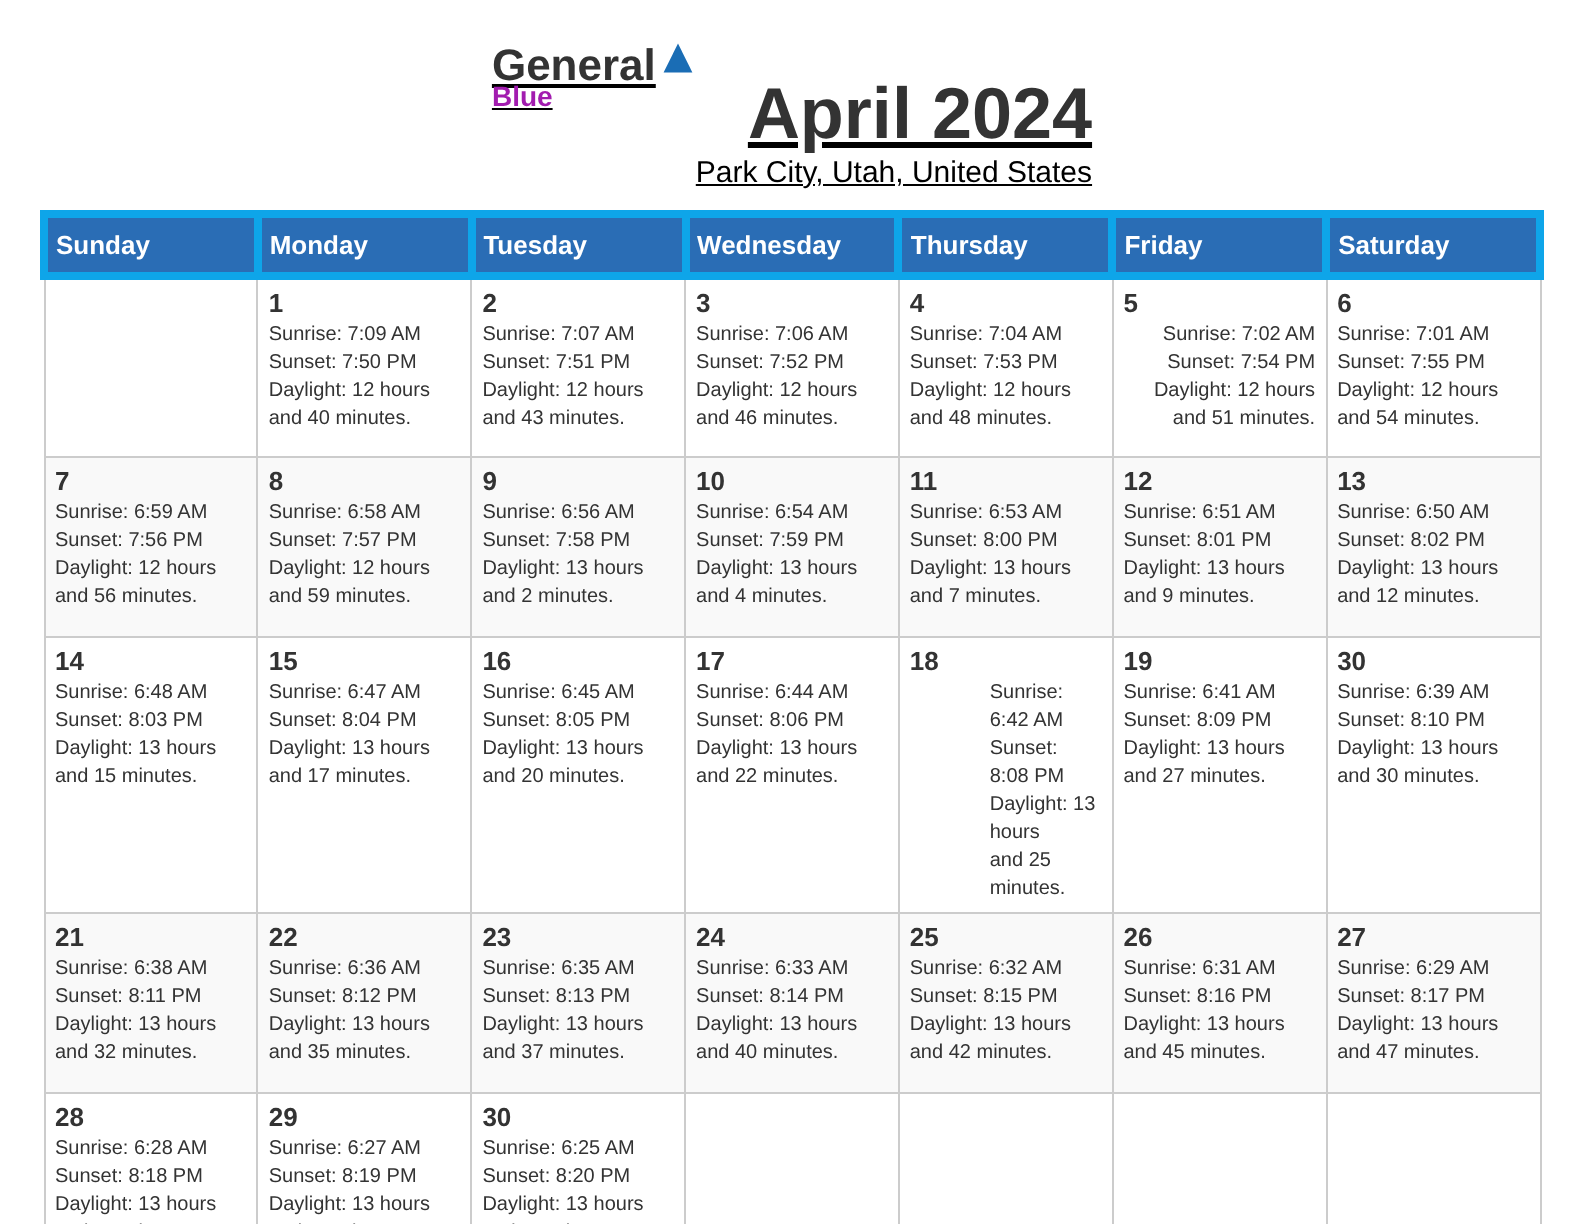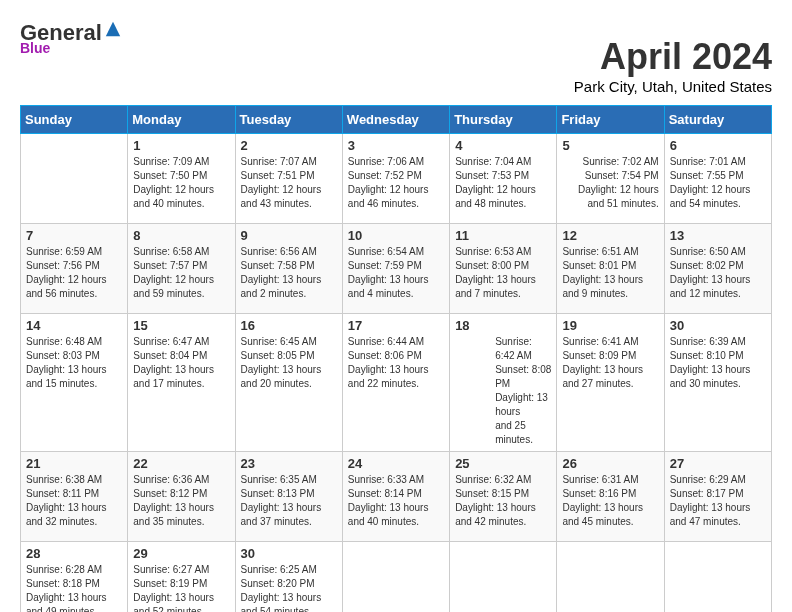--- a/index.html
+++ b/index.html
@@ -5,23 +5,24 @@
     * { box-sizing: border-box; margin: 0; padding: 0; }
     body {
       font-family: Arial, sans-serif;
       background: #fff;
       width: 792px;
       min-height: 612px;
       padding: 20px;
     }
     .header-area {
       display: flex;
-      justify-content: space-between;
+      justify-content: center;
       align-items: flex-start;
       margin-bottom: 10px;
+      text-decoration: underline;
     }
     .logo {
       display: flex;
       flex-direction: column;
       align-items: flex-start;
     }
     .logo-text {
       display: flex;
       align-items: center;
     }
@@ -59,21 +60,21 @@
       border-collapse: collapse;
       table-layout: fixed;
     }
     thead tr th {
       background-color: #2a6db5;
       color: #fff;
       font-size: 13px;
       font-weight: bold;
       padding: 6px 4px;
       text-align: left;
-      border: 1px solid #0ea5e9;
+      border: 4px solid #0ea5e9;
     }
     tbody tr td {
       border: 1px solid #ccc;
       vertical-align: top;
       padding: 4px 5px;
       min-height: 80px;
       height: 90px;
       background: #fff;
     }
     tbody tr:nth-child(even) td {

